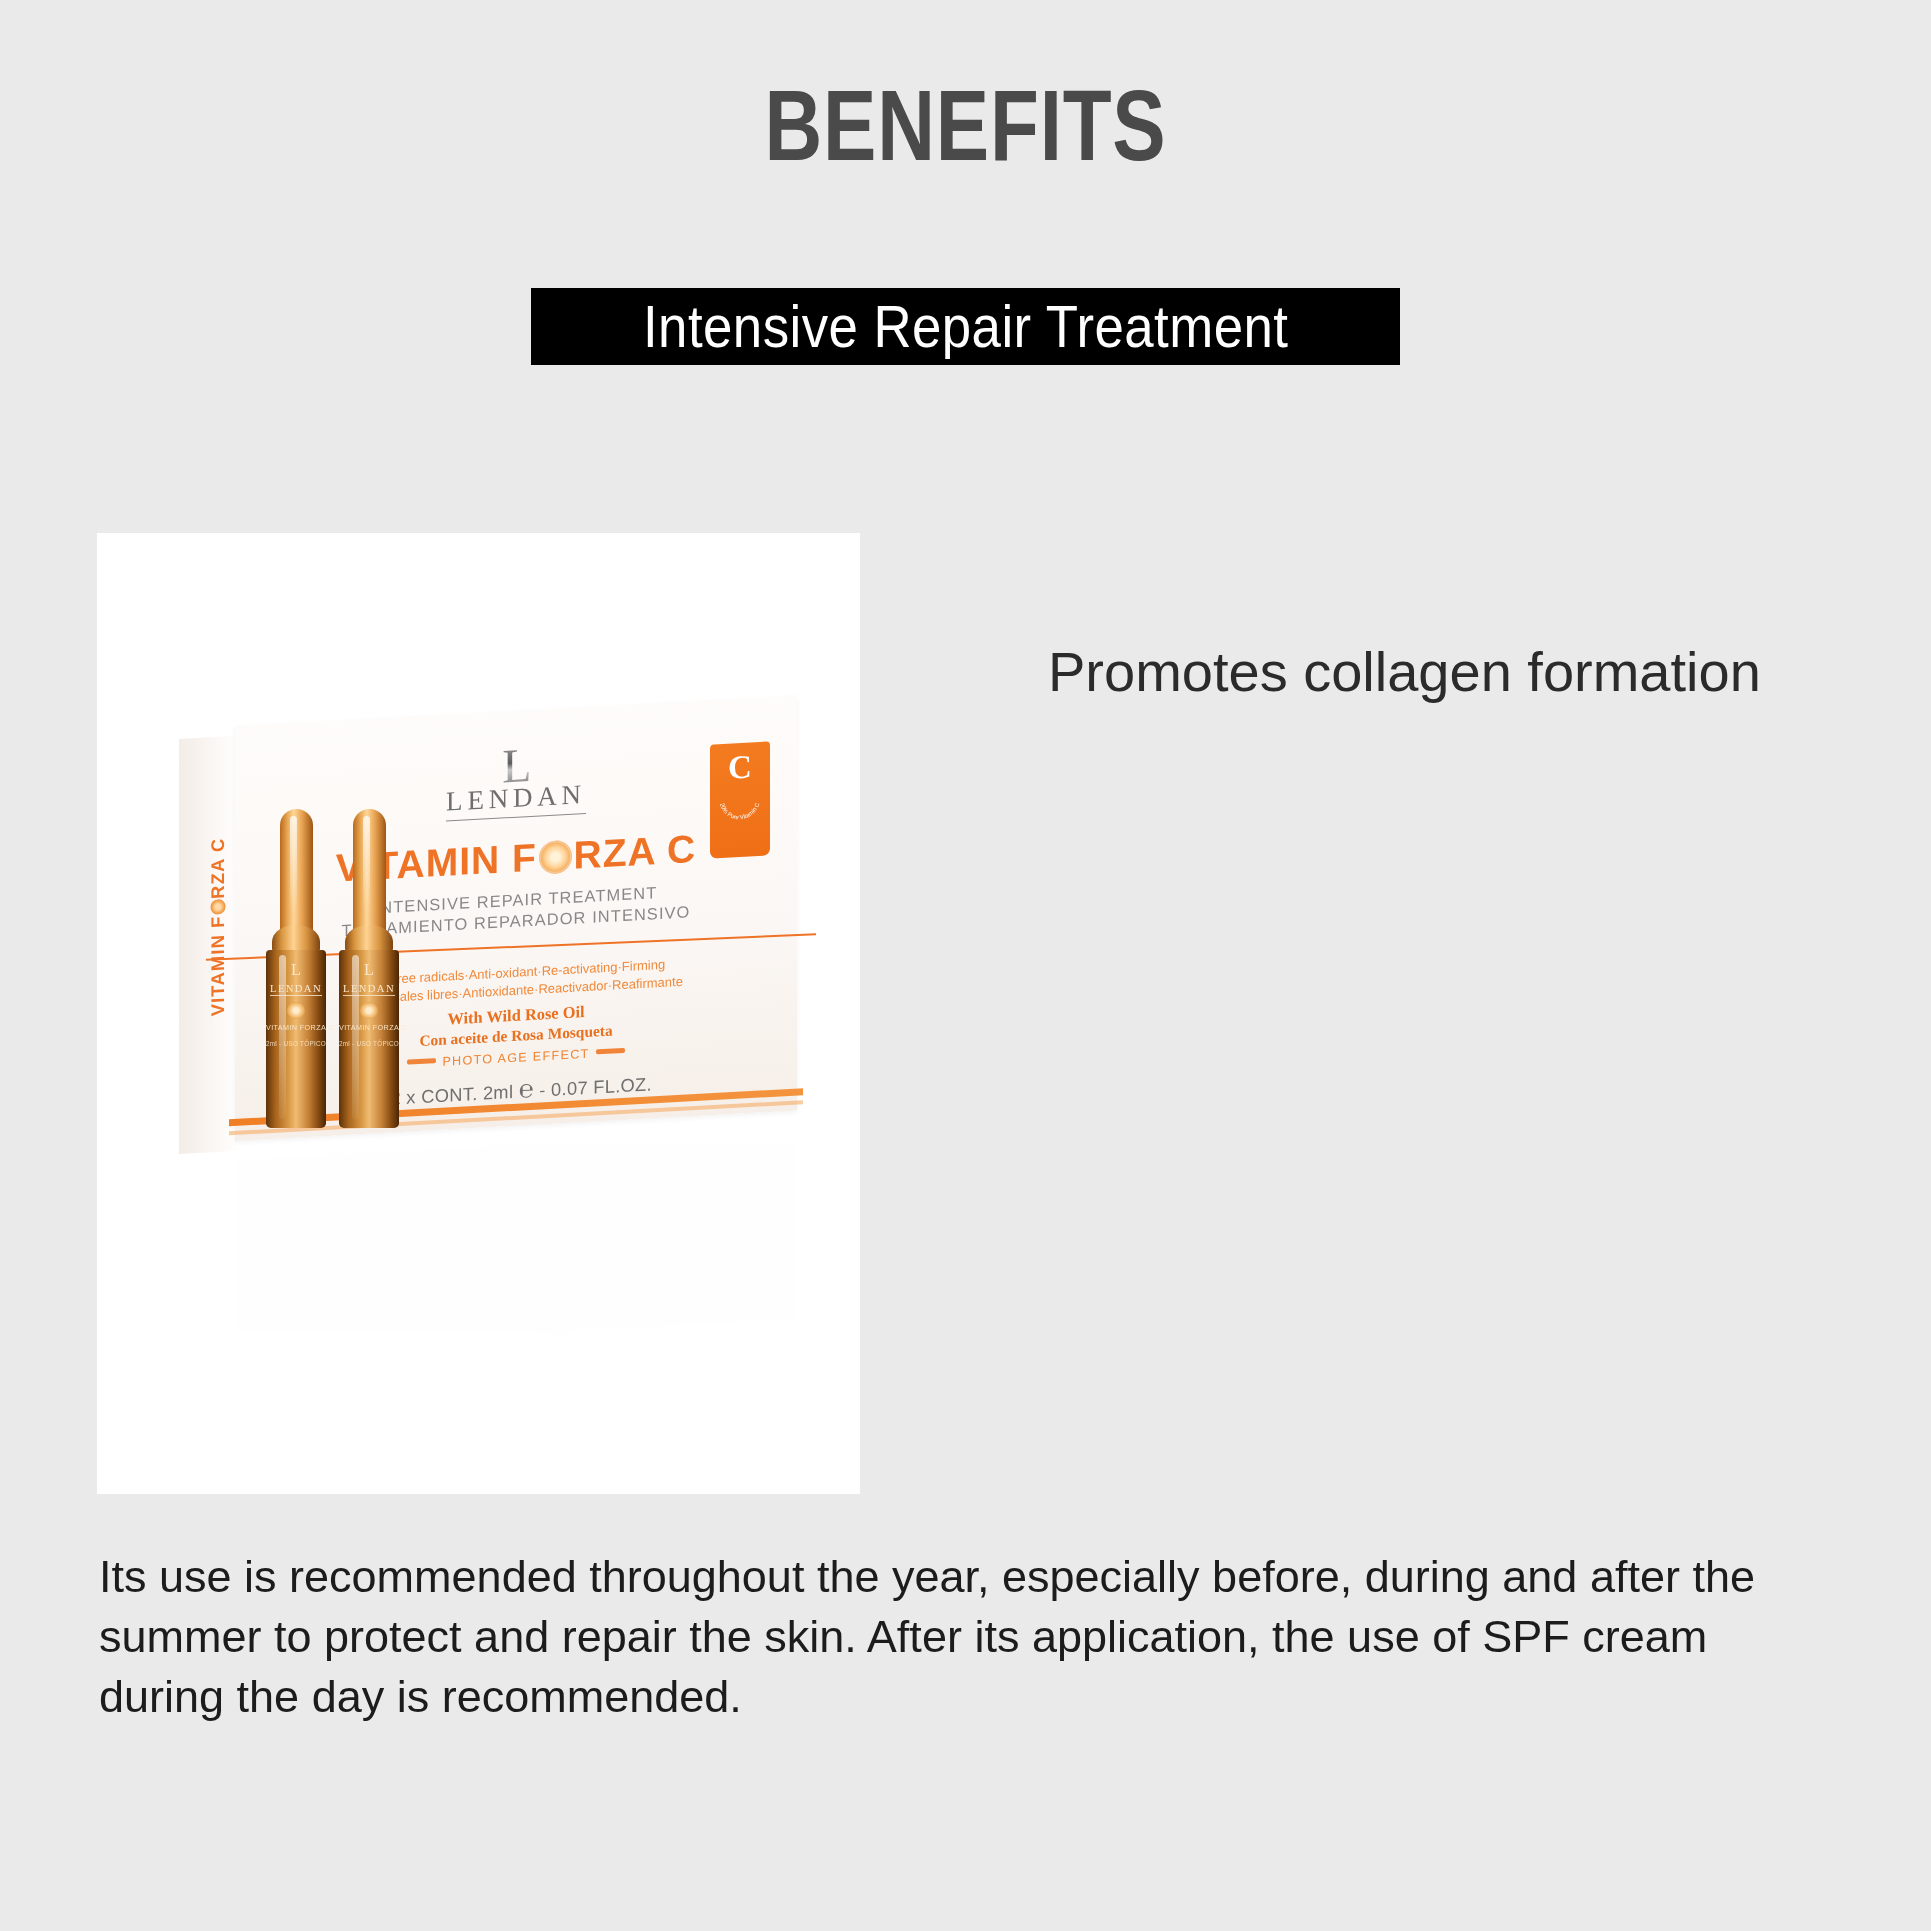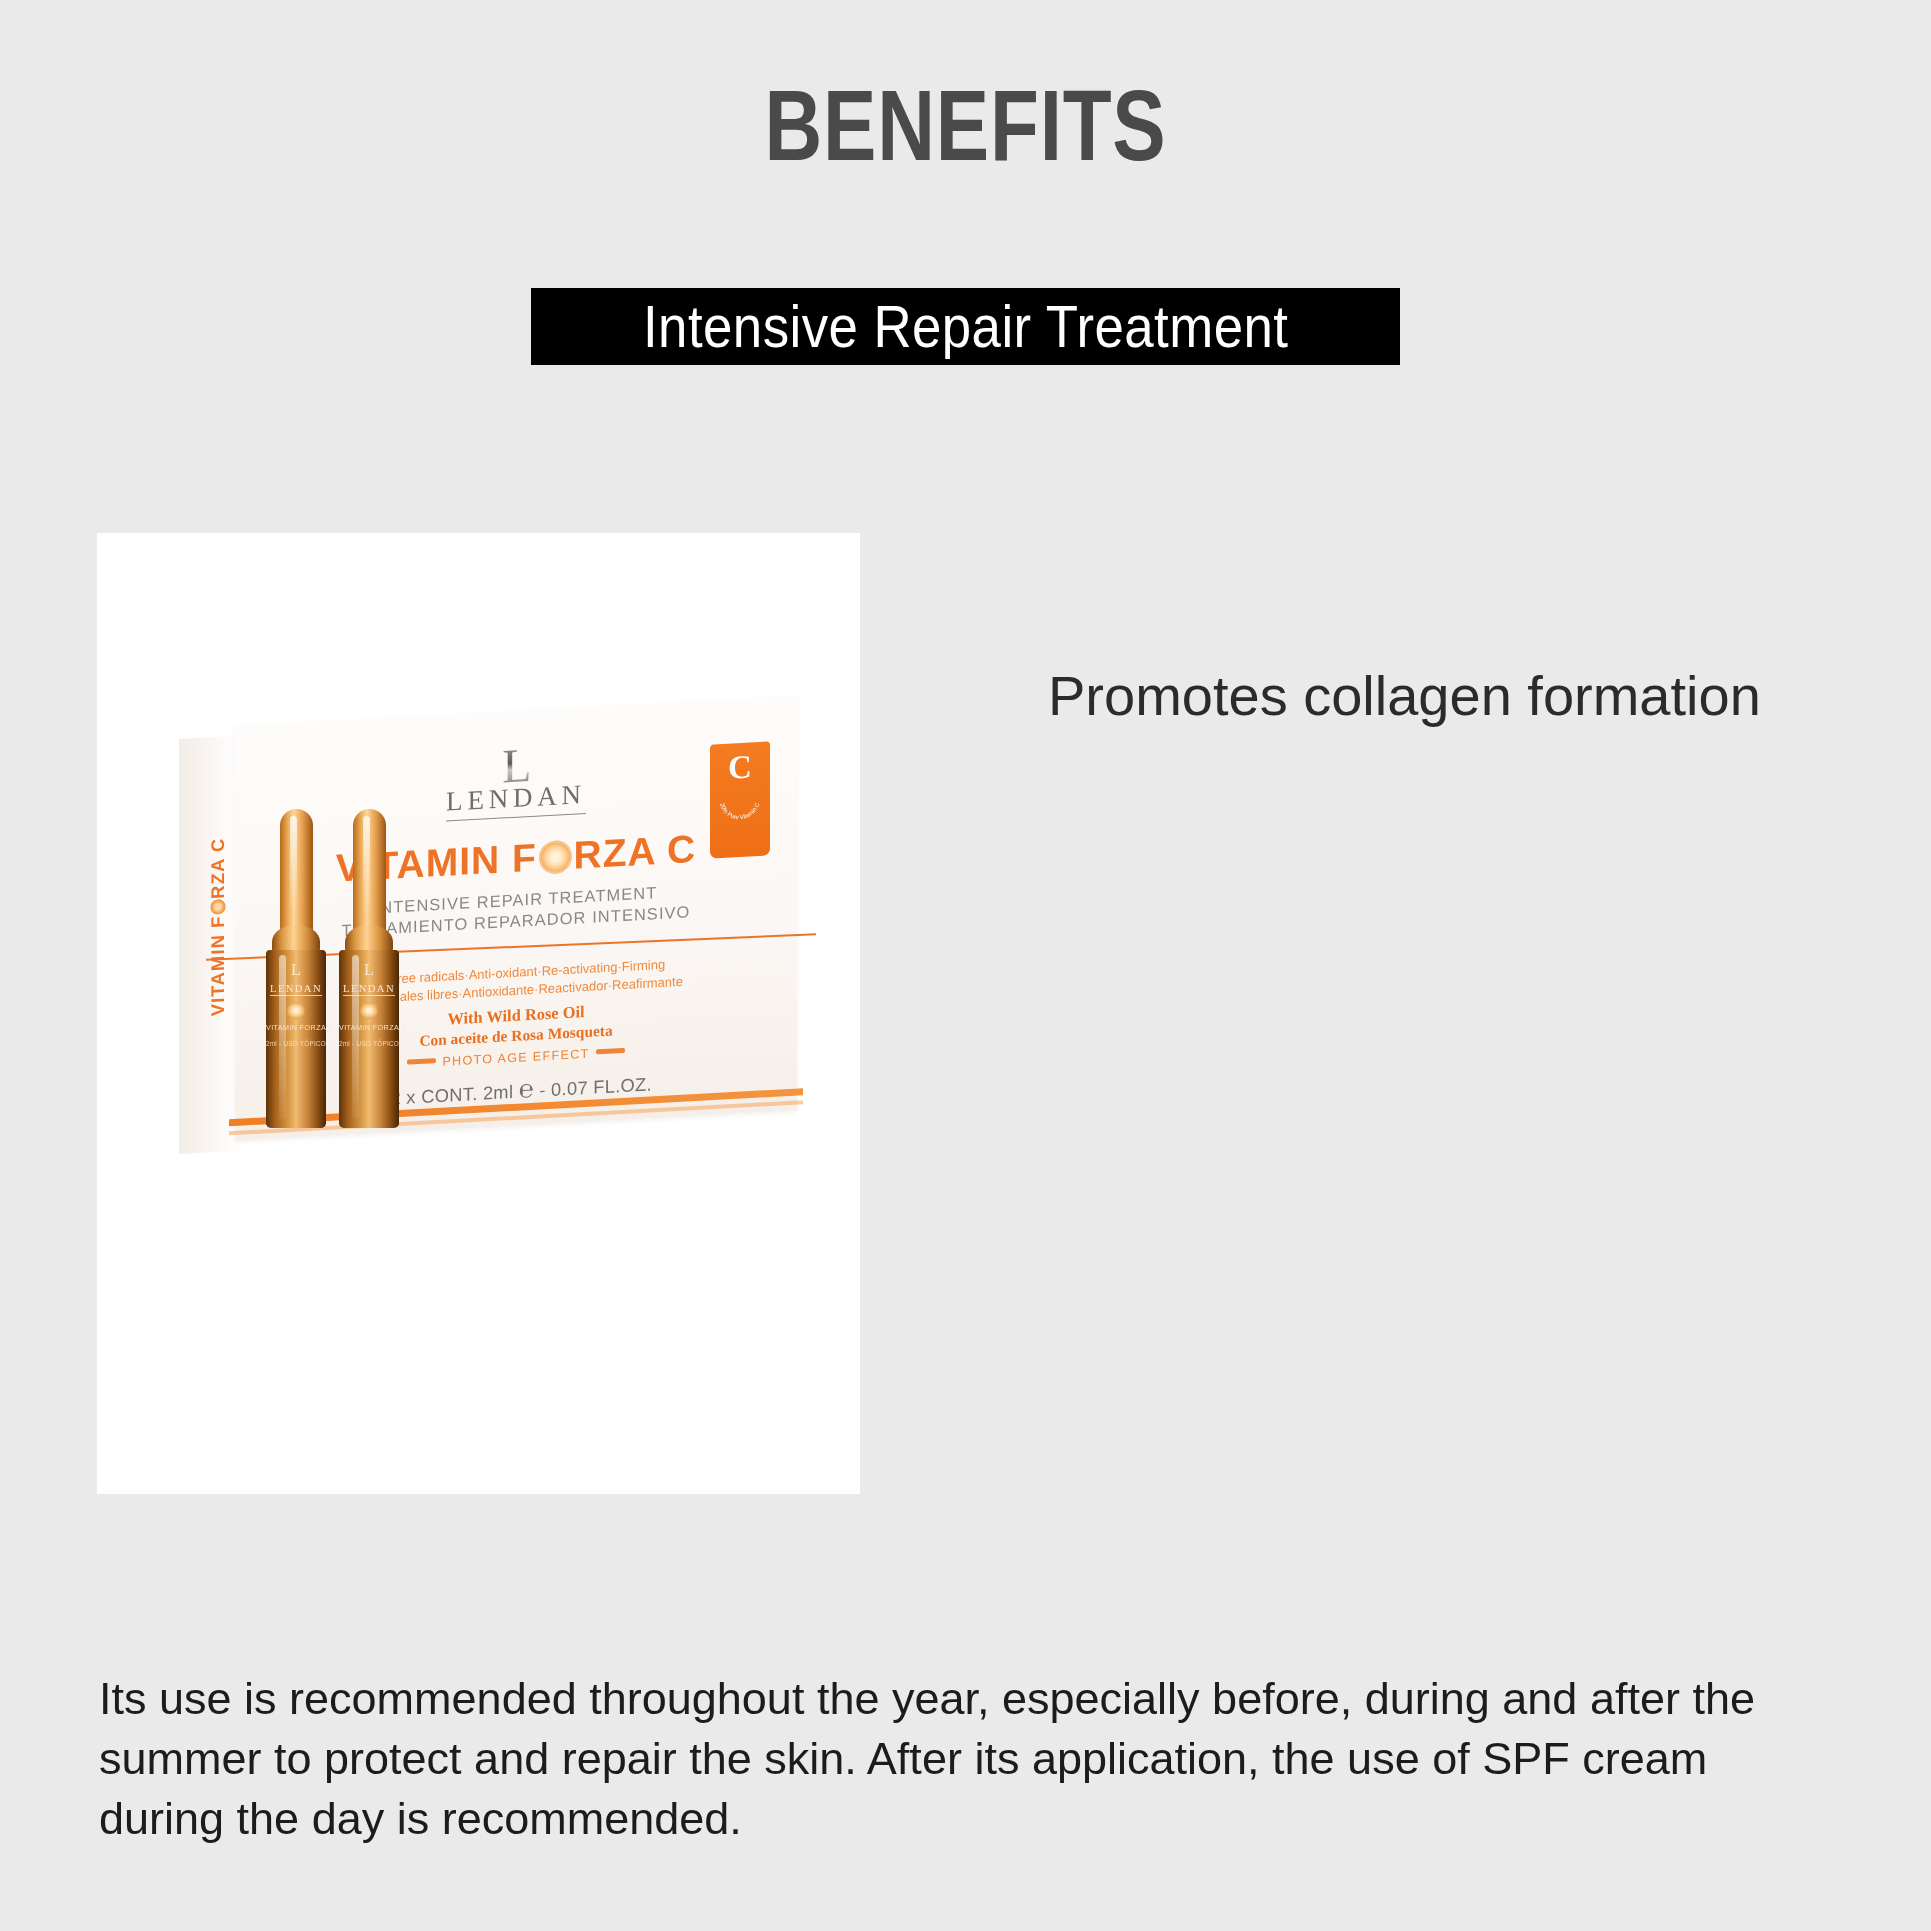--- a/index.html
+++ b/index.html
@@ -256,36 +256,36 @@
     transform:skewY(3.1deg);
   }
   .refl-fade{
     position:absolute;inset:0;
     background:linear-gradient(0deg,rgba(255,255,255,.25),rgba(255,255,255,1));
   }
 
   
   .benefits{
     position:absolute;
-    left:1048px;top:664px;
+    left:1048px;top:640px;
     width:801px;
   }
   .benefit-item{
     font-family:"Liberation Sans Narrow","Liberation Sans",sans-serif;
     font-size:56px;
     line-height:1.16;
     color:#2b2b2b;
     margin-bottom:42px;
     font-weight:400;
   }
 
   
   .footer-note{
     position:absolute;
-    left:99px;top:1669px;
+    left:99px;top:1547px;
     width:1728px;
     font-family:"Liberation Sans Narrow","Liberation Sans",sans-serif;
     font-size:45px;
     line-height:1.33;
     color:#1c1c1c;
   }
 </style>
 </head>
 <body>
 

